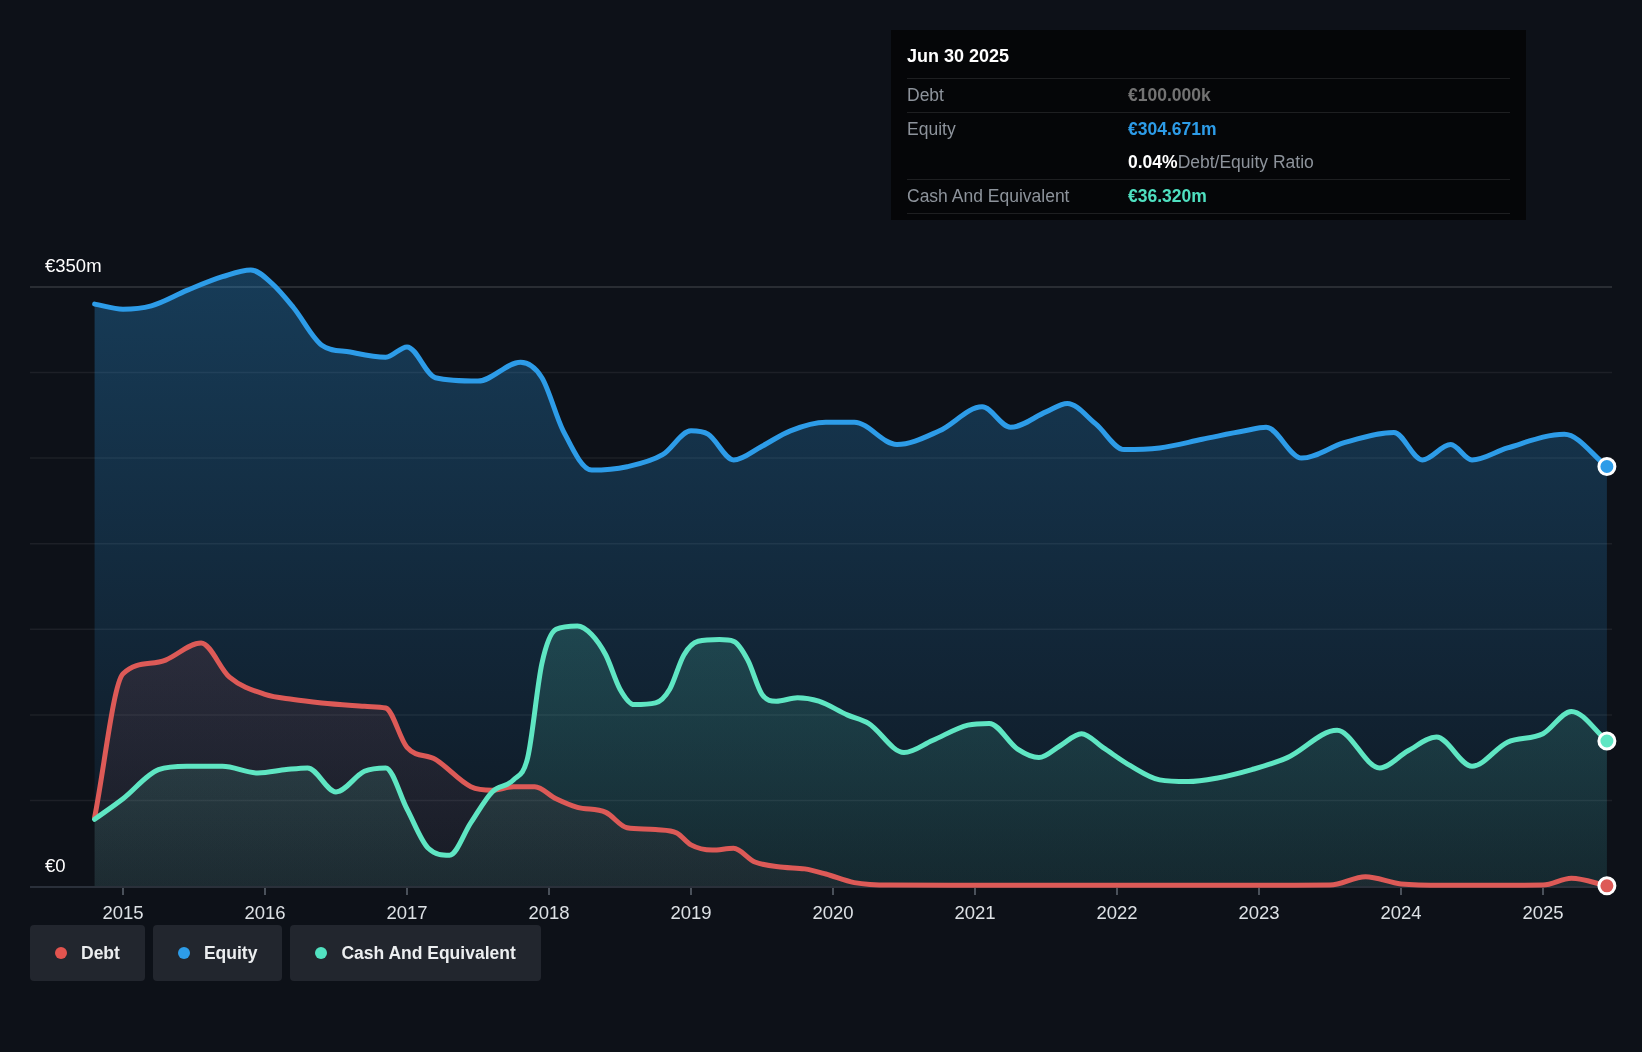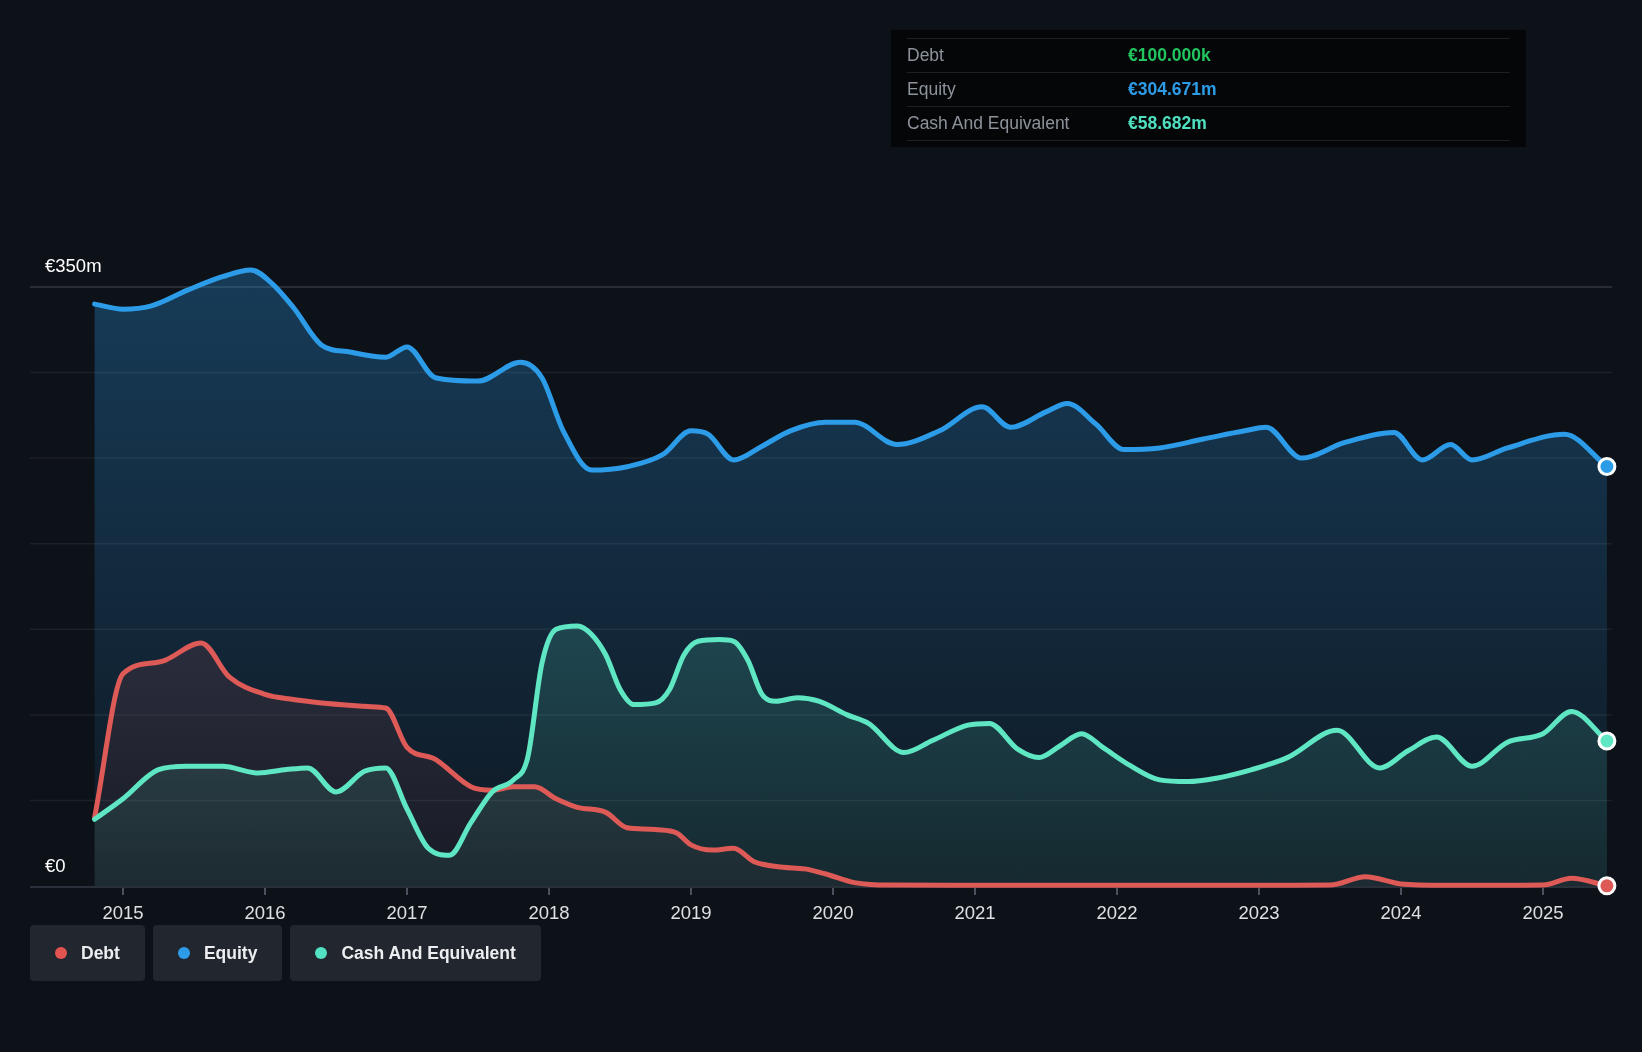--- a/index.html
+++ b/index.html
@@ -98,31 +98,37 @@
       <path d="M94.6,819.3C104.1,812.4 113.5,806.0 123.0,798.7C134.8,789.6 146.7,773.9 158.5,769.6C168.0,766.2 177.4,766.2 186.9,766.2C198.7,766.2 210.6,766.2 222.4,766.2C234.2,766.2 246.1,773.0 257.9,773.0C267.4,773.0 276.8,770.6 286.3,769.6C293.4,768.9 300.5,767.9 307.6,767.9C317.1,767.9 326.5,791.9 336.0,791.9C345.5,791.9 354.9,775.5 364.4,771.3C371.5,768.2 378.6,767.9 385.7,767.9C392.8,767.9 399.9,795.6 407.0,809.0C414.1,822.4 421.2,841.5 428.3,848.3C435.4,855.2 442.5,855.2 449.6,855.2C456.7,855.2 463.8,833.2 470.9,822.7C478.0,812.1 485.1,799.0 492.2,791.9C499.3,784.7 506.4,787.5 513.5,779.9C518.2,774.9 523.0,777.0 527.7,757.6C532.4,738.2 537.2,684.9 541.9,663.5C546.6,642.1 551.4,631.6 556.1,629.3C563.2,625.9 570.3,625.9 577.4,625.9C582.1,625.9 586.9,629.6 591.6,634.4C596.3,639.3 601.1,645.8 605.8,655.0C610.5,664.1 615.3,680.9 620.0,689.2C624.7,697.5 629.5,704.6 634.2,704.6C641.3,704.6 648.4,704.6 655.5,702.9C660.2,701.7 665.0,697.2 669.7,689.2C674.4,681.2 679.2,662.9 683.9,655.0C688.6,647.0 693.4,642.4 698.1,641.3C705.2,639.6 712.3,639.6 719.4,639.6C724.1,639.6 728.9,639.6 733.6,641.3C738.3,643.0 743.1,651.2 747.8,660.1C752.5,668.9 757.3,687.5 762.0,694.3C766.7,701.2 771.5,701.2 776.2,701.2C783.3,701.2 790.4,697.7 797.5,697.7C804.6,697.7 811.7,698.9 818.8,701.2C828.3,704.2 837.7,710.7 847.2,714.9C854.3,718.0 861.4,719.1 868.5,723.4C880.3,730.6 892.2,752.5 904.0,752.5C913.5,752.5 922.9,744.6 932.4,740.5C944.2,735.5 956.1,728.0 967.9,725.1C975.0,723.4 982.1,723.4 989.2,723.4C998.7,723.4 1008.1,742.9 1017.6,749.1C1024.7,753.7 1031.8,757.6 1038.9,757.6C1046.0,757.6 1053.1,749.7 1060.2,745.7C1067.3,741.7 1074.4,733.7 1081.5,733.7C1088.6,733.7 1095.7,742.7 1102.8,747.4C1112.3,753.6 1121.7,760.8 1131.2,766.2C1140.7,771.6 1150.1,778.2 1159.6,779.9C1169.1,781.6 1178.5,781.6 1188.0,781.6C1197.5,781.6 1206.9,779.9 1216.4,778.2C1228.2,776.0 1240.1,773.0 1251.9,769.6C1263.7,766.2 1275.6,762.9 1287.4,757.6C1304.0,750.3 1320.5,730.3 1337.1,730.3C1351.3,730.3 1365.5,767.9 1379.7,767.9C1389.2,767.9 1398.6,755.9 1408.1,750.8C1417.6,745.7 1427.0,737.1 1436.5,737.1C1448.3,737.1 1460.2,766.2 1472.0,766.2C1483.8,766.2 1495.7,747.7 1507.5,742.2C1519.3,736.8 1531.2,739.7 1543.0,733.7C1552.5,728.8 1561.9,711.4 1571.4,711.4C1583.2,711.4 1595.1,731.2 1606.9,741.0" stroke="#5fe6c3" stroke-width="5"></path>
     </g>
     <g>
       <circle cx="1606.9" cy="466.5" r="8" fill="#2d9ce8" stroke="#ffffff" stroke-width="3"></circle>
       <circle cx="1606.9" cy="885.8" r="8" fill="#dd5a57" stroke="#ffffff" stroke-width="3"></circle>
       <circle cx="1606.9" cy="741.0" r="8" fill="#5fe6c3" stroke="#ffffff" stroke-width="3"></circle>
     </g>
   </svg>
 
 <div class="tooltip">
+  <div class="tt-title">Jun 30 2025</div>
   <div class="tt-row">
     <span class="tt-label">Debt</span>
-    <span class="tt-val" style="color: #22c55e;">€100.000k</span>
+    <span class="tt-val" style="color: #737373;">€100.000k</span>
   </div>
   <div class="tt-row">
     <span class="tt-label">Equity</span>
     <span class="tt-val" style="color: rgb(45, 156, 232);">€304.671m</span>
   </div>
+  <div class="tt-row no-line">
+    <span class="tt-label"></span>
+    <span class="tt-val" style="color:#ffffff">0.04%</span>
+    <span class="tt-ratio-rest"> Debt/Equity Ratio</span>
+  </div>
   <div class="tt-row last">
     <span class="tt-label">Cash And Equivalent</span>
-    <span class="tt-val" style="color: rgb(79, 224, 192);">€58.682m</span>
+    <span class="tt-val" style="color: rgb(79, 224, 192);">€36.320m</span>
   </div>
 </div>
 
 <div class="legend">
   <div class="chip">
     <span class="dot" style="background-color: rgb(226, 84, 79);"></span>
     <span>Debt</span>
   </div>
   <div class="chip">
     <span class="dot" style="background-color: rgb(45, 156, 232);"></span>

